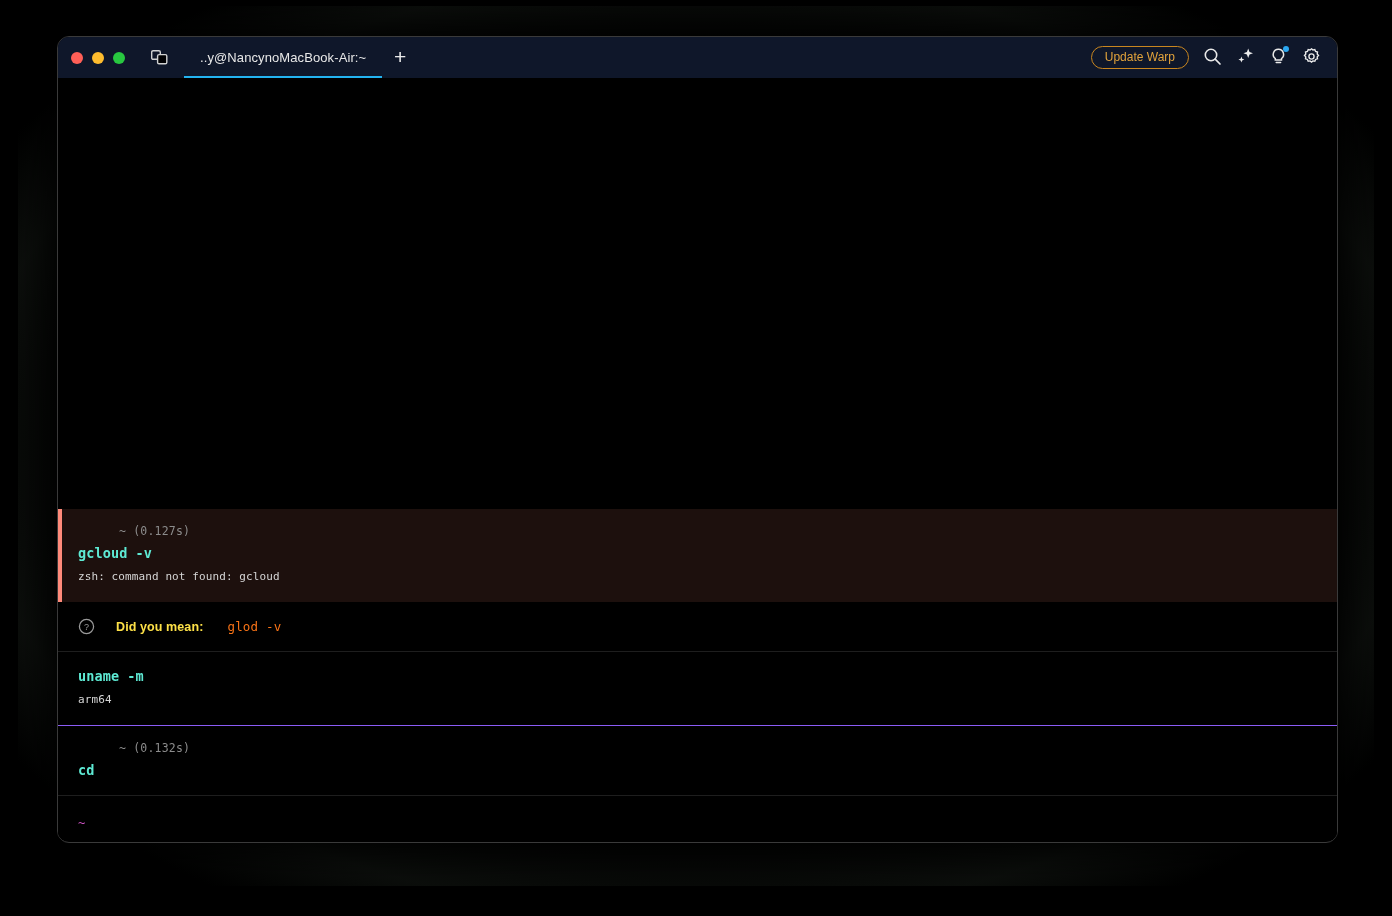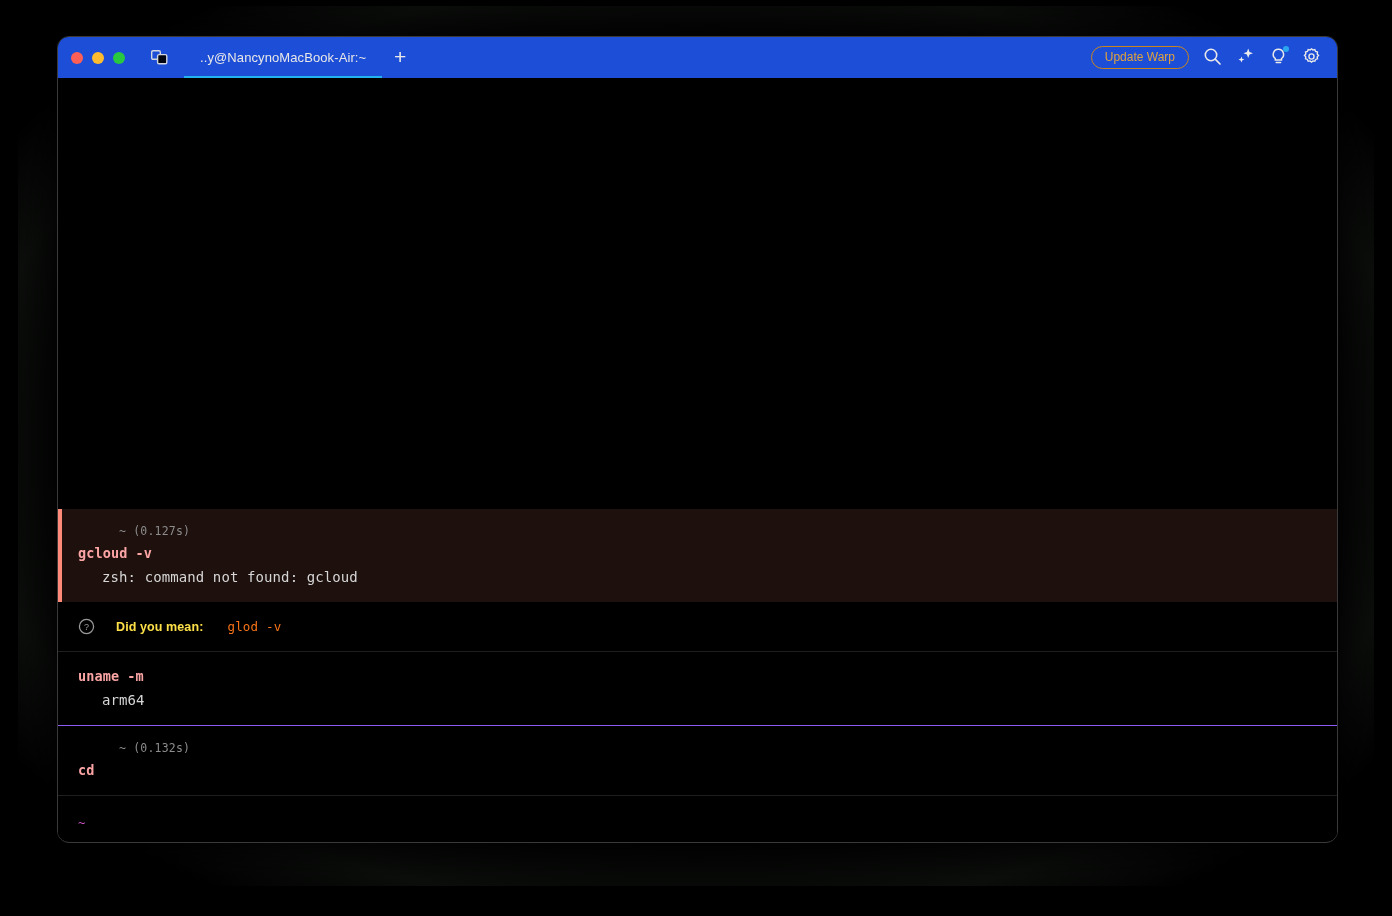--- a/index.html
+++ b/index.html
@@ -48,21 +48,21 @@
     border: 1px solid #3a3a3a;
     border-radius: 12px;
     overflow: hidden;
     box-shadow: 0 0 34px 10px rgba(0,0,0,0.9);
   }
 
   
   #titlebar {
     position: relative;
     height: 41px;
-    background: #1d4ed8;
+    background: #0f172a;
     display: flex;
     align-items: center;
     padding: 0 0 0 13px;
     box-sizing: border-box;
   }
   .lights {
     display: flex;
     gap: 9px;
     align-items: center;
   }
@@ -192,33 +192,32 @@
 
   .meta {
     color: #8c8c8c;
     font-size: 11.5px;
     line-height: 16px;
     letter-spacing: .2px;
     margin-bottom: 4px;
     margin-left: 41px;
   }
   .cmd {
-    color: #fca5a5;
+    color: #5eead4;
     font-weight: bold;
     font-size: 13.5px;
     line-height: 20px;
     letter-spacing: .1px;
   }
   .out {
     color: #d6d6d6;
-    font-size: 14px;
+    font-size: 11px;
     line-height: 20px;
     letter-spacing: .1px;
     margin-top: 4px;
-    margin-left: 24px;
   }
 
   
   #suggestion-row {
     display: flex;
     align-items: center;
     gap: 0;
     padding: 16px 0 16px 20px;
     border-bottom: 1px solid #1e1e1e;
     background: #000000;

